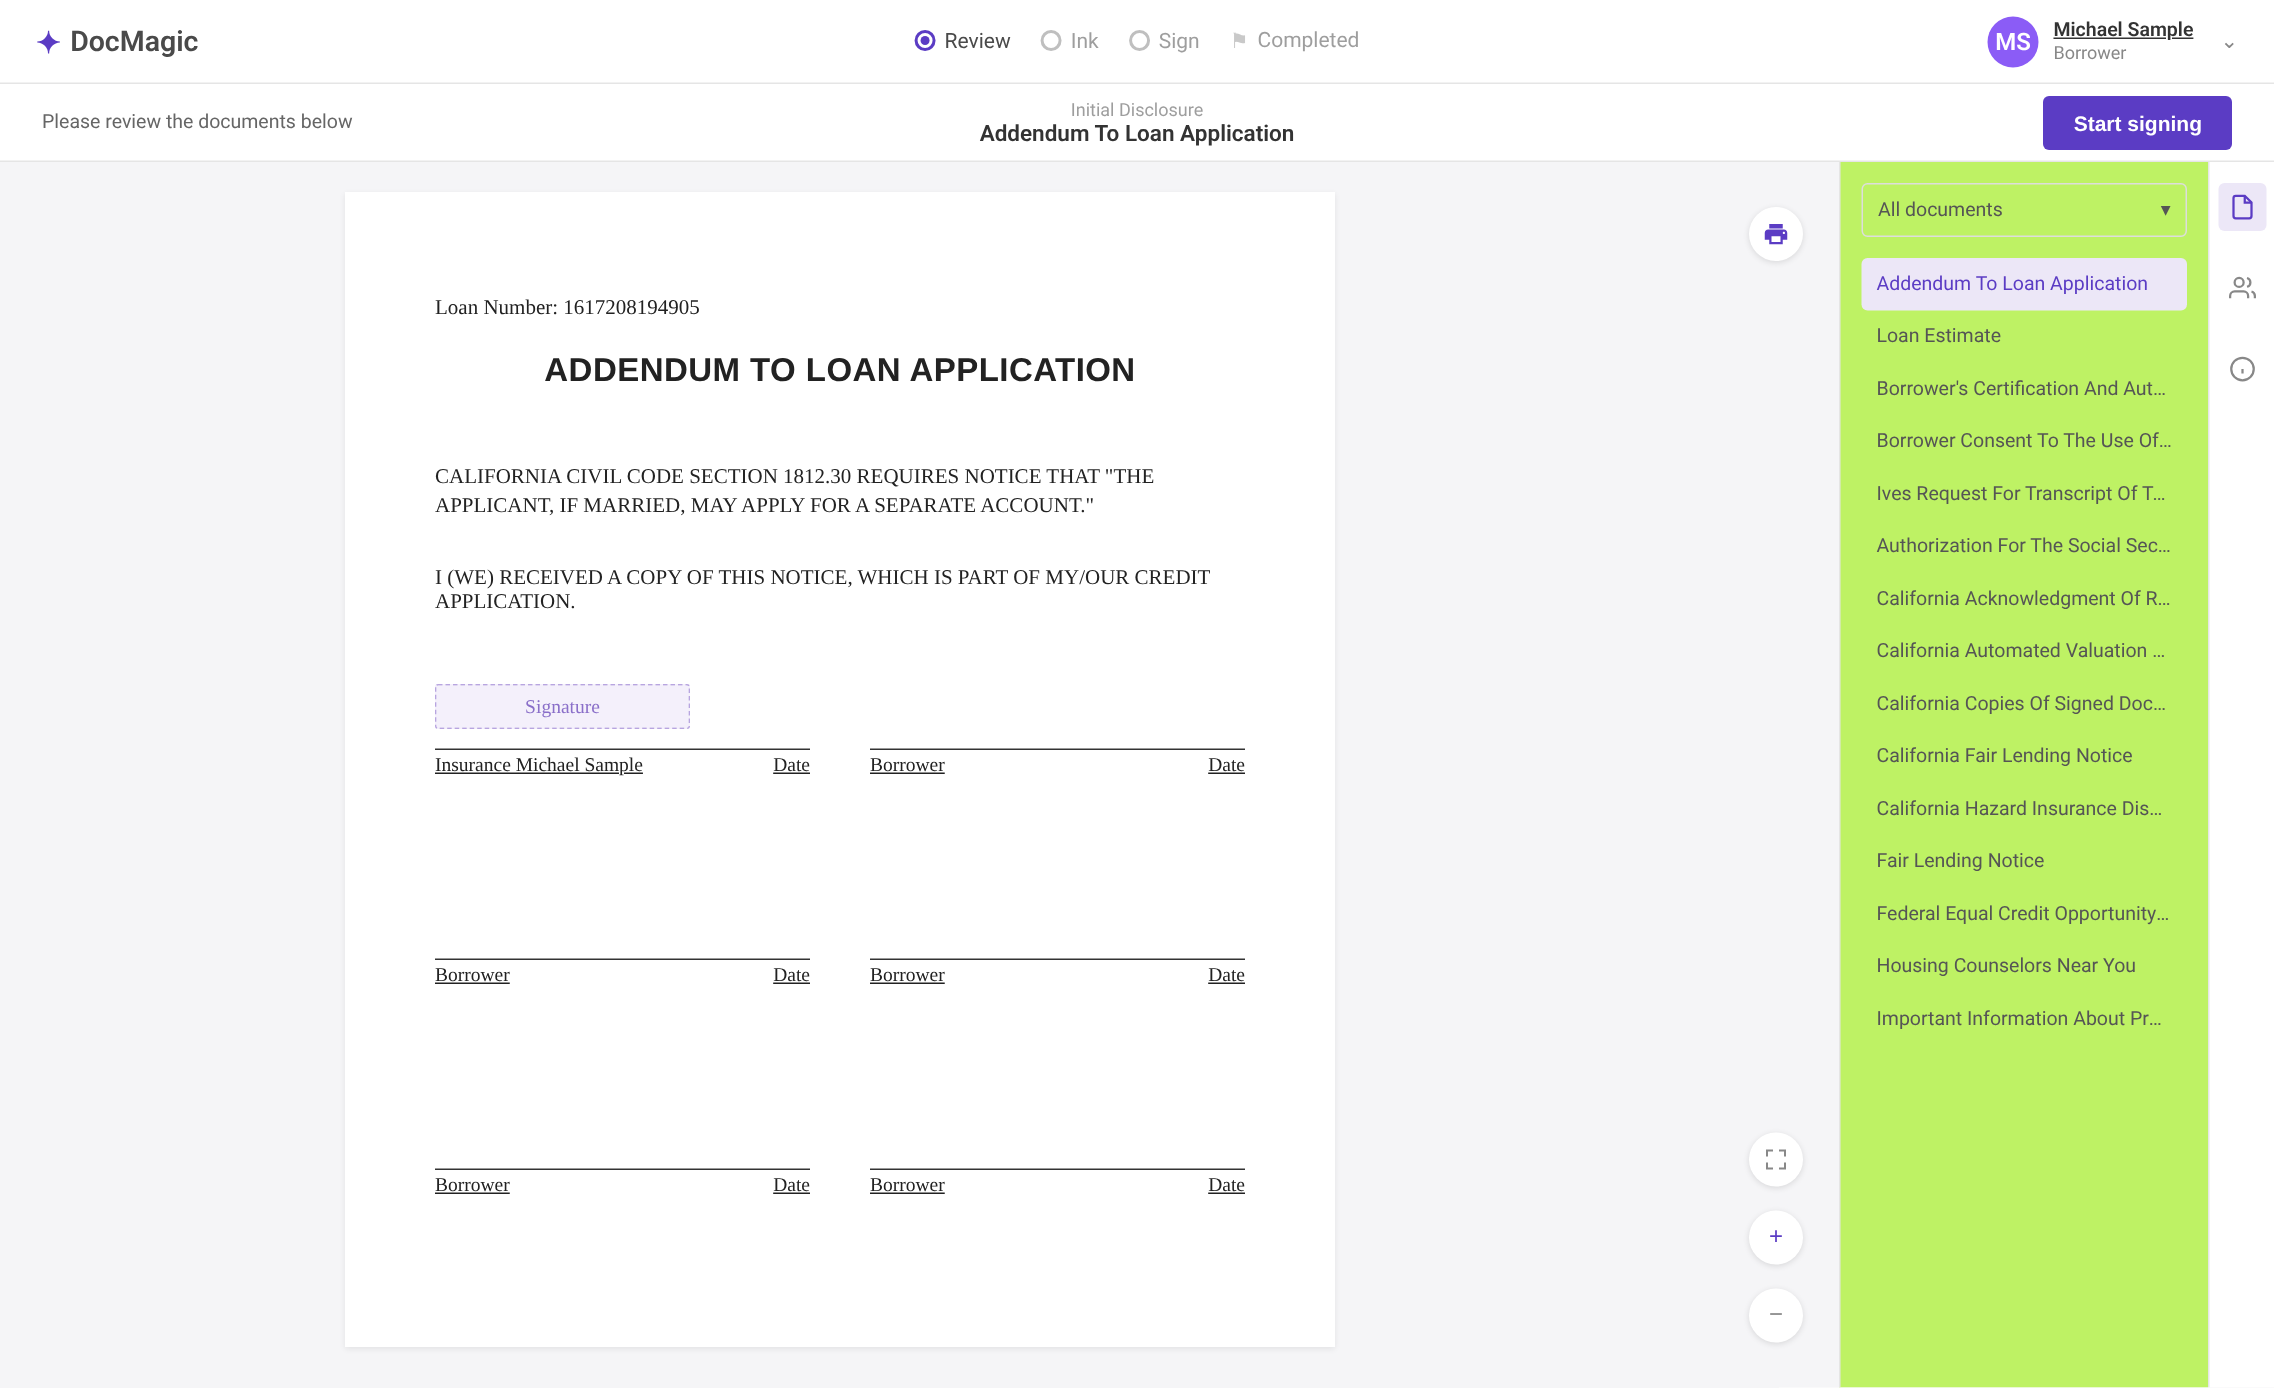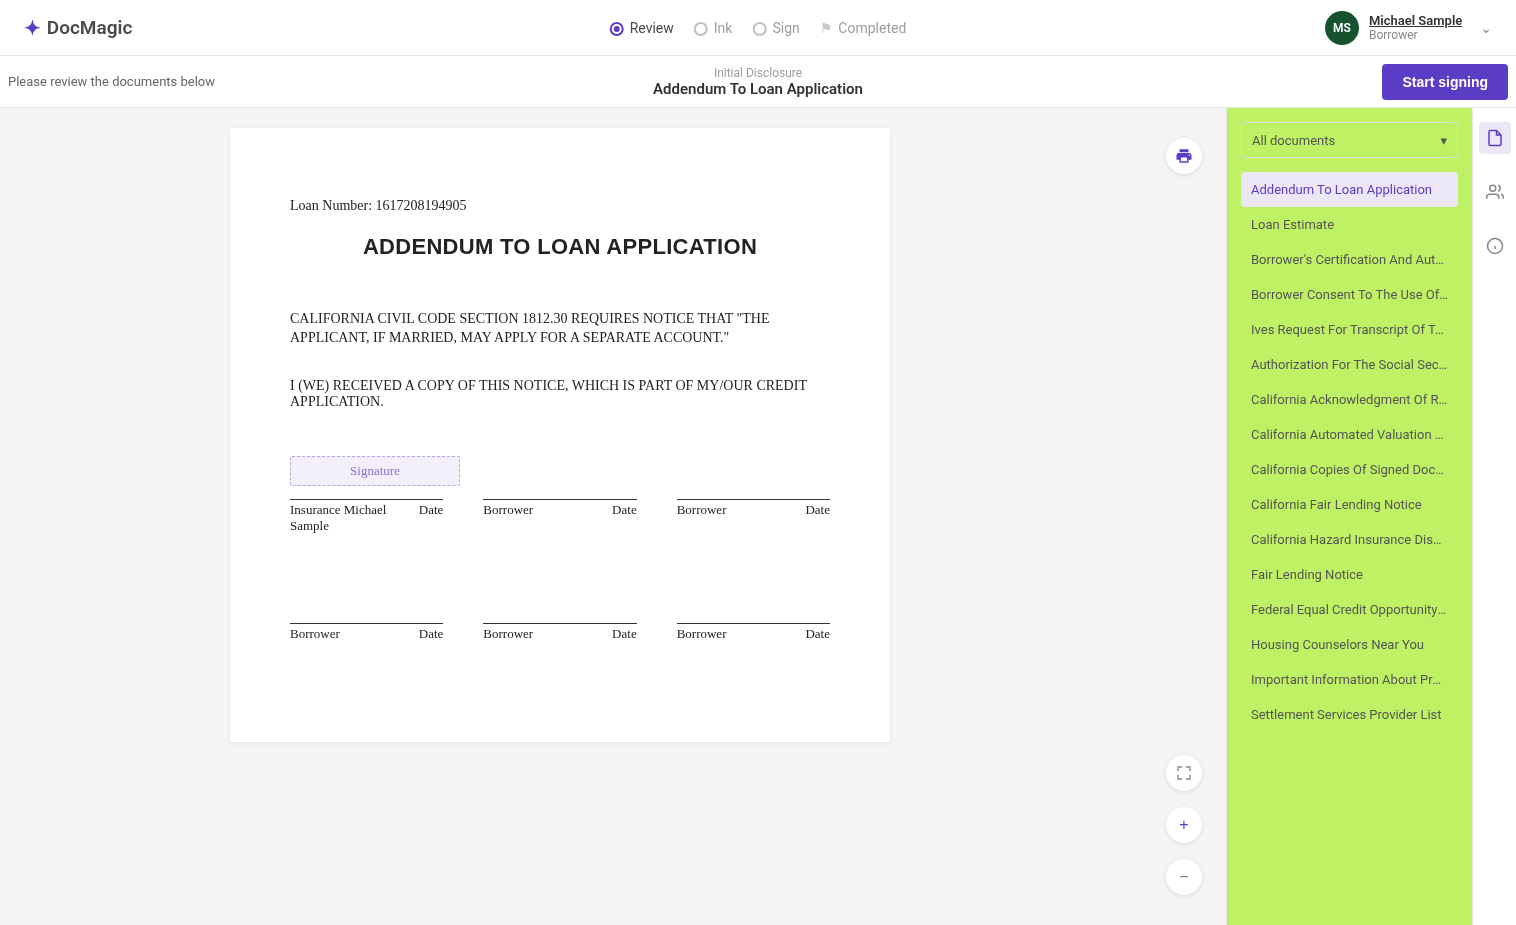--- a/index.html
+++ b/index.html
@@ -3,52 +3,52 @@
 <meta charset="utf-8">
 <style>
 * { box-sizing: border-box; margin: 0; padding: 0; }
 body { font-family: -apple-system, BlinkMacSystemFont, "Segoe UI", Roboto, Arial, sans-serif; background: #fff; color: #333; }
 
 
 .topbar { display: flex; align-items: center; height: 56px; padding: 0 24px; border-bottom: 1px solid #e5e5e5; }
 .logo { display: flex; align-items: center; gap: 6px; font-size: 19px; font-weight: 600; color: #4a4a4a; }
 .logo-icon { color: #5b3cc4; font-size: 20px; }
 .steps { display: flex; align-items: center; gap: 20px; position: absolute; left: 50%; transform: translateX(-50%); }
-.step { display: flex; align-items: flex-end; gap: 6px; font-size: 14px; color: #9e9e9e; }
+.step { display: flex; align-items: flex-start; gap: 6px; font-size: 14px; color: #9e9e9e; }
 .step.active { color: #4a4a4a; }
 .step-circle { width: 14px; height: 14px; border: 2px solid #bfbfbf; border-radius: 50%; display: inline-flex; align-items: center; justify-content: center; }
 .step.active .step-circle { border-color: #5b3cc4; }
 .step.active .step-circle::after { content: ''; width: 6px; height: 6px; background: #5b3cc4; border-radius: 50%; }
 .step-flag { color: #c9c9c9; font-size: 14px; }
 .user { display: flex; align-items: center; gap: 10px; margin-left: auto; cursor: pointer; }
-.avatar { width: 34px; height: 34px; border-radius: 50%; background: #14532d; color: #fff; display: flex; align-items: center; justify-content: center; font-size: 12px; font-weight: 600; }
+.avatar { width: 34px; height: 34px; border-radius: 50%; background: #8b5cf6; color: #fff; display: flex; align-items: center; justify-content: center; font-size: 16px; font-weight: 600; }
 .user-info { line-height: 1.2; }
 .user-name { font-size: 13px; font-weight: 600; color: #333; text-decoration: underline; }
 .user-role { font-size: 12px; color: #888; }
 .chevron { color: #888; font-size: 14px; margin-left: 8px; }
 
 
-.subheader { display: flex; align-items: center; height: 52px; padding: 0 8px; border-bottom: 1px solid #e5e5e5; position: relative; }
+.subheader { display: flex; align-items: center; height: 52px; padding: 0 28px; border-bottom: 1px solid #e5e5e5; position: relative; }
 .instruction { font-size: 13px; color: #666; }
 .doc-title-block { position: absolute; left: 50%; transform: translateX(-50%); text-align: center; }
 .doc-category { font-size: 12px; color: #9e9e9e; }
 .doc-title { font-size: 15px; font-weight: 600; color: #333; }
 .start-btn { margin-left: auto; background: #5b3cc4; color: #fff; border: none; border-radius: 4px; padding: 10px 20px; font-size: 14px; font-weight: 600; cursor: pointer; }
 
 
 .main { display: flex; height: calc(925px - 56px - 52px); background: #f5f5f7; }
 .viewer-wrap { flex: 1; position: relative; overflow: auto; }
 .viewer-wrap::-webkit-scrollbar { width: 10px; }
 .viewer-wrap::-webkit-scrollbar-thumb { background: #bfbfbf; border-radius: 4px; }
 .page { width: 660px; background: #fff; margin: 20px auto 40px 230px; padding: 70px 60px 100px 60px; box-shadow: 0 1px 4px rgba(0,0,0,0.08); font-family: "Times New Roman", serif; color: #222; position: relative; }
 .loan-no { text-align: left; font-size: 14px; margin-bottom: 20px; }
 .page-title { text-align: center; font-family: Arial, sans-serif; font-size: 22px; font-weight: 700; margin-bottom: 50px; letter-spacing: 0.3px; }
 .notice { font-size: 14px; line-height: 1.35; margin-bottom: 30px; }
 .ack { font-size: 14px; font-weight: 400; margin-bottom: 60px; }
-.sig-grid { display: grid; grid-template-columns: 1fr 1fr 1fr; gap: 60px 40px; }
+.sig-grid { display: grid; grid-template-columns: 1fr 1fr; gap: 92px 40px; text-decoration: underline; }
 .sig-block { }
 .sig-line { border-bottom: 1px solid #333; height: 30px; display: flex; align-items: flex-end; position: relative; }
 .sig-labels { display: flex; justify-content: space-between; font-size: 13px; margin-top: 2px; }
 .sig-placeholder { border: 1.5px dashed #b8a5e0; color: #8a6fc9; background: #f4f0fb; font-size: 13px; padding: 6px 0; text-align: center; width: 170px; position: absolute; top: -14px; border-radius: 2px; cursor: pointer; }
 
 .float-tools { position: absolute; right: 24px; display: flex; flex-direction: column; gap: 16px; }
 .float-tools.top { top: 30px; }
 .float-tools.bottom { bottom: 30px; }
 .tool-btn { width: 36px; height: 36px; border-radius: 50%; background: #fff; box-shadow: 0 1px 4px rgba(0,0,0,0.12); display: flex; align-items: center; justify-content: center; cursor: pointer; color: #5b3cc4; font-size: 16px; border: none; }
 .tool-btn.muted { color: #888; }
@@ -204,21 +204,20 @@
         <li>Authorization For The Social Security Admi...</li>
         <li>California Acknowledgment Of Receipt Of ...</li>
         <li>California Automated Valuation Model Not...</li>
         <li>California Copies Of Signed Documents</li>
         <li>California Fair Lending Notice</li>
         <li>California Hazard Insurance Disclosure</li>
         <li>Fair Lending Notice</li>
         <li>Federal Equal Credit Opportunity Act Notic...</li>
         <li>Housing Counselors Near You</li>
         <li>Important Information About Procedures F...</li>
-        <li>Settlement Services Provider List</li>
       </ul>
   </div>
 
   <div class="rail">
     <button class="rail-btn active">
       <svg width="18" height="18" viewBox="0 0 24 24" fill="none" stroke="currentColor" stroke-width="2">
           <path d="M14 2H6a2 2 0 0 0-2 2v16a2 2 0 0 0 2 2h12a2 2 0 0 0 2-2V8z"></path>
           <polyline points="14 2 14 8 20 8"></polyline>
         </svg>
     </button>

